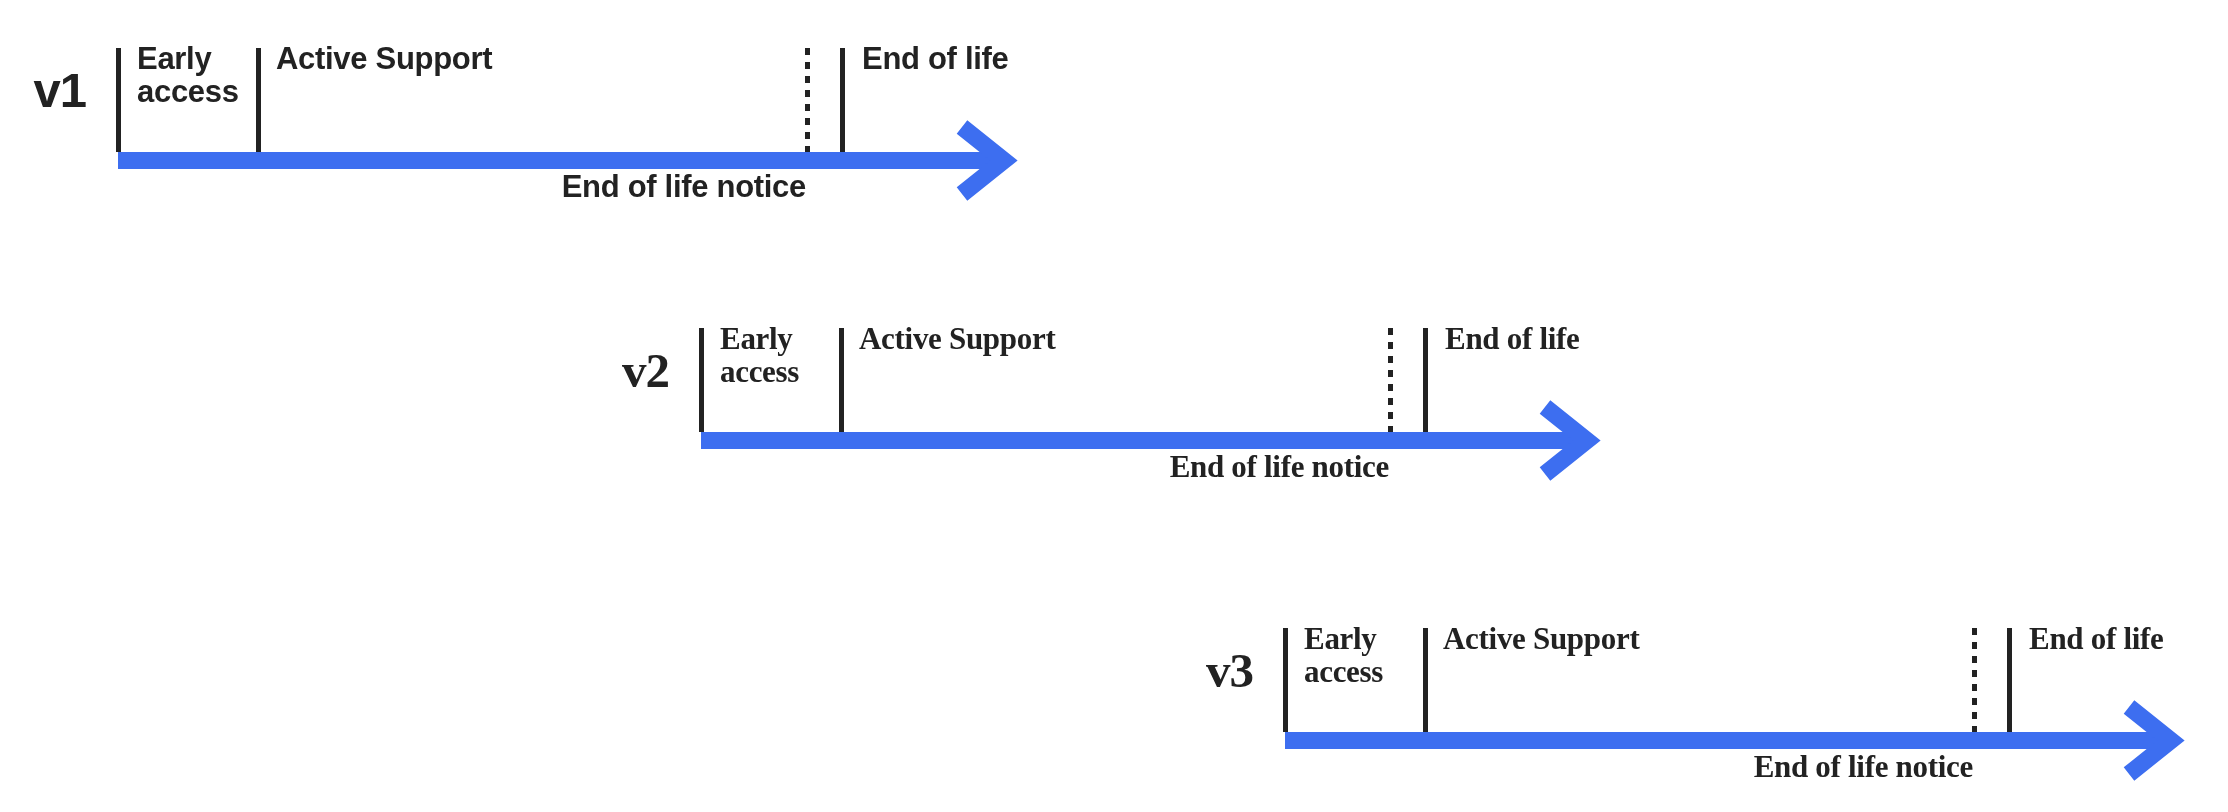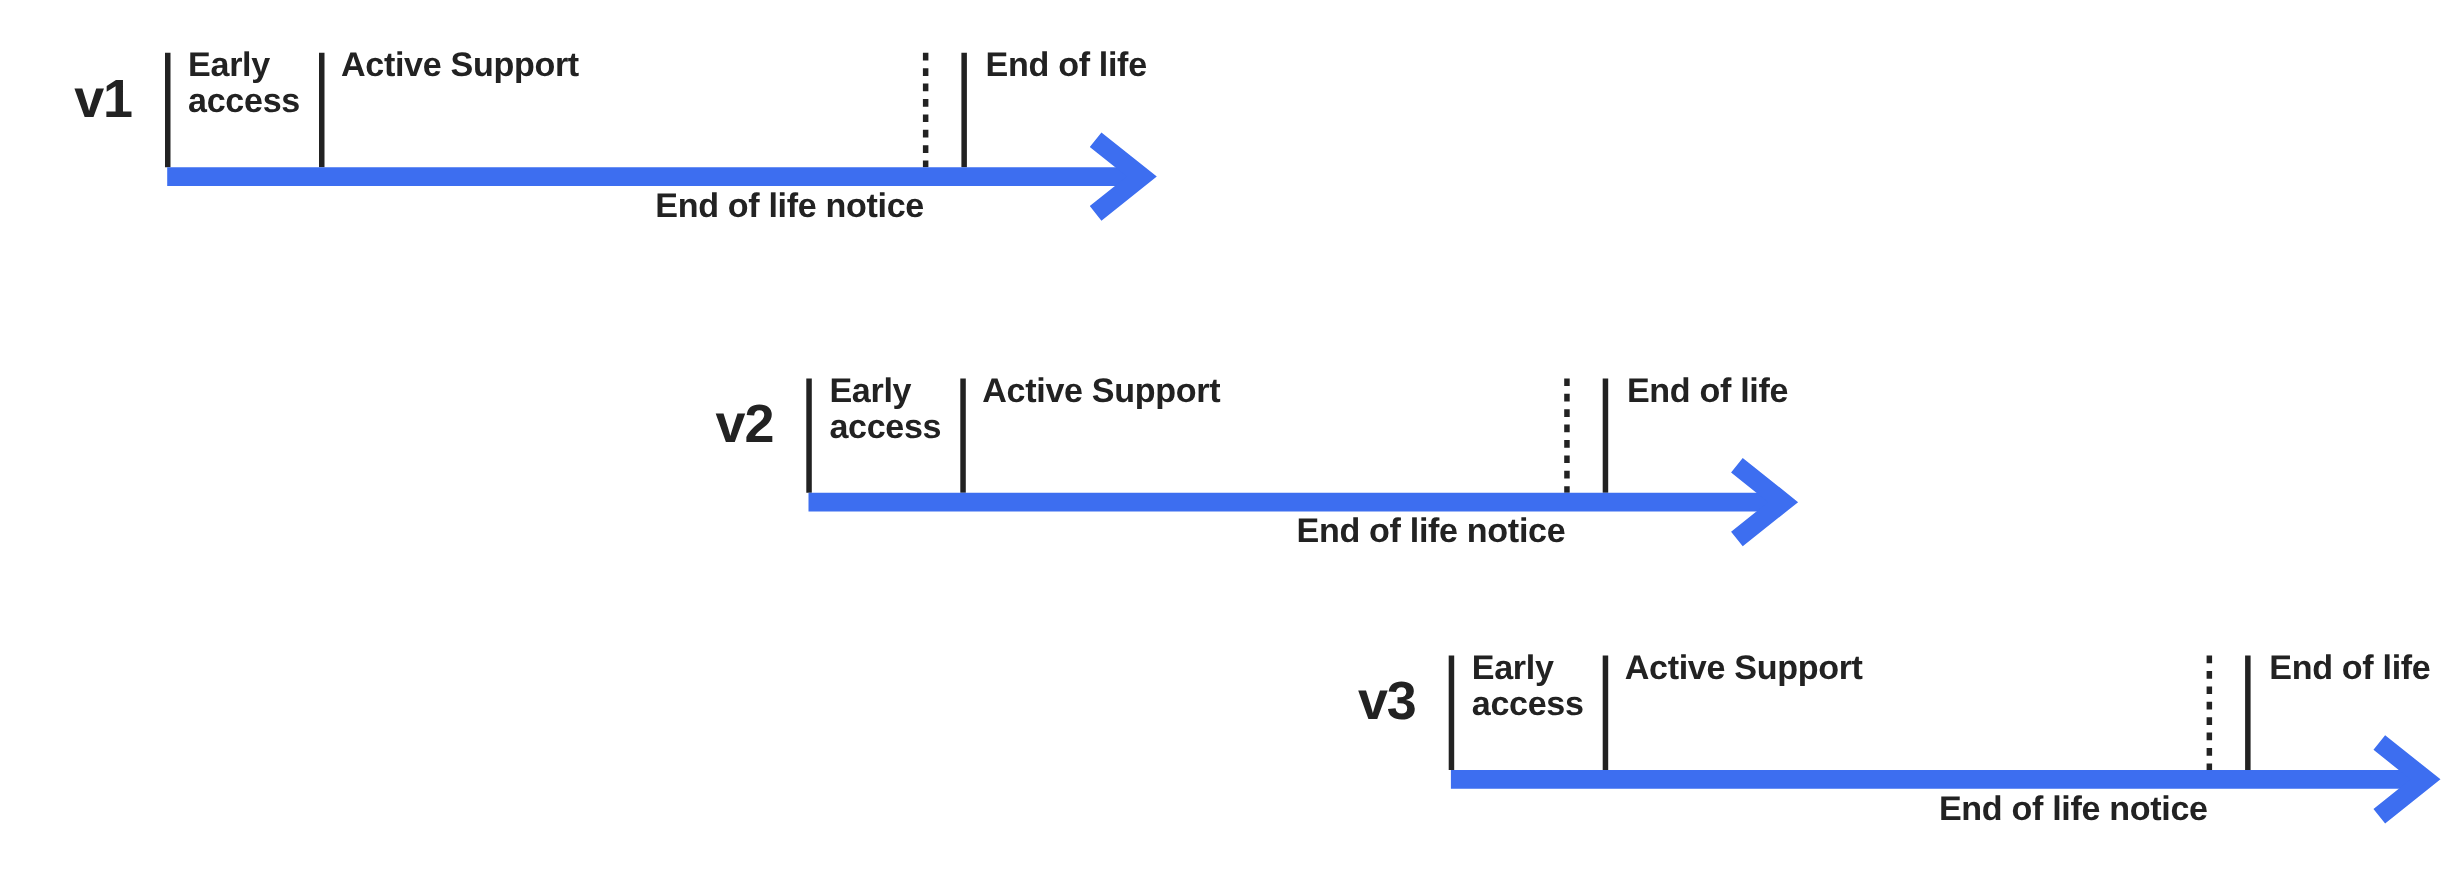--- a/index.html
+++ b/index.html
@@ -12,25 +12,24 @@
     background: var(--background, #ffffff);
     font-family: "Liberation Sans", sans-serif;
     color: var(--ink, #222222);
     overflow: hidden;
   }
 
   .timeline {
     position: absolute;
     width: 1030px;
     height: 215px;
-    margin-left: 34px;
   }
   .t1 { left: 0;      top: 0;     }
-  .t2 { left: 583px;  top: 296px; }
-  .t3 { left: 1167px; top: 548px; }
+  .t2 { left: 583px;  top: 280px; font-family: Liberation Serif, serif; }
+  .t3 { left: 1167px; top: 580px; font-family: Liberation Serif, serif; }
 
   .graphic {
     position: absolute;
     left: 0; top: 0;
     display: block;
   }
 
   .tick-line   { stroke: var(--ink, #222222); stroke-width: 5; }
   .dashed-line { stroke: var(--ink, #222222); stroke-width: 5; stroke-dasharray: 7 7; }
   .bar-line    { stroke: var(--arrow-blue, #3d6ef0); stroke-width: 17; }

